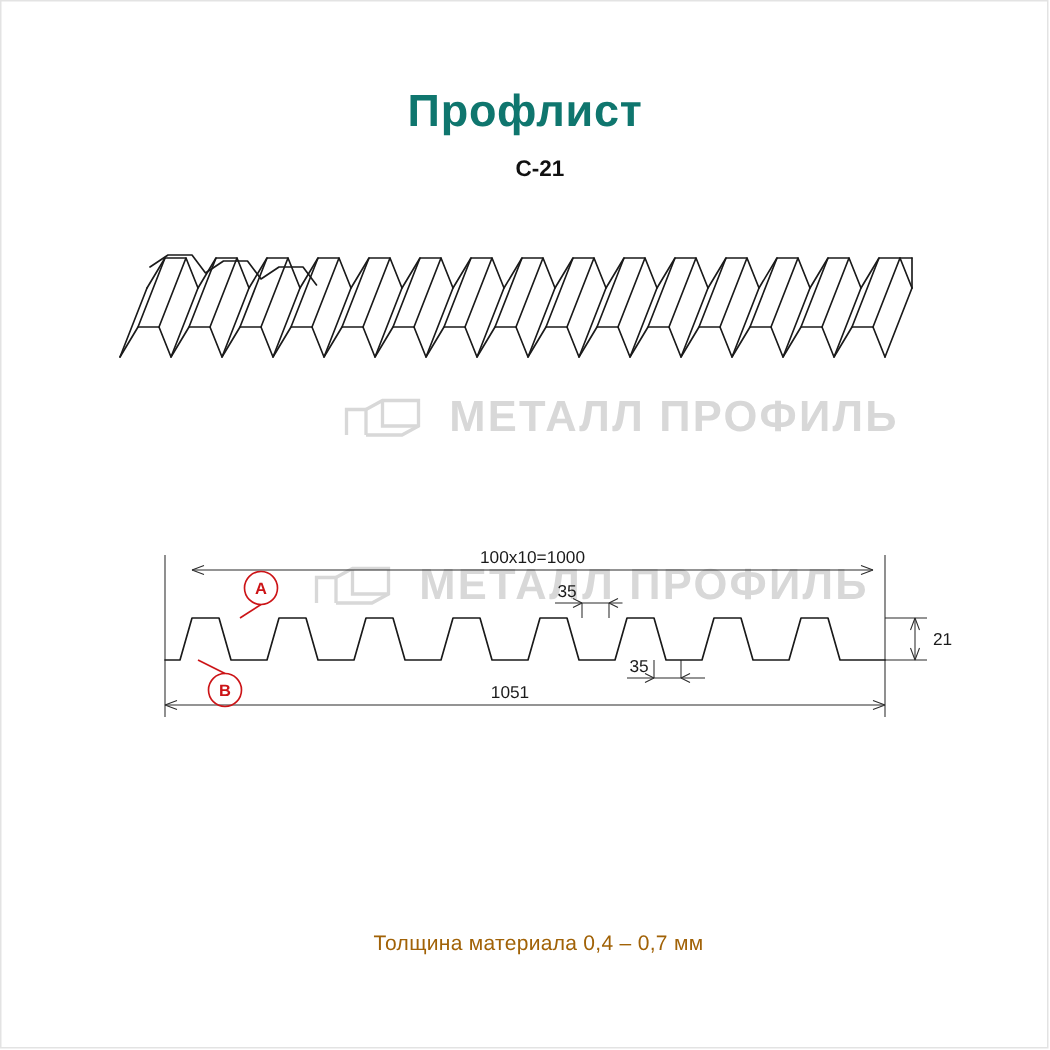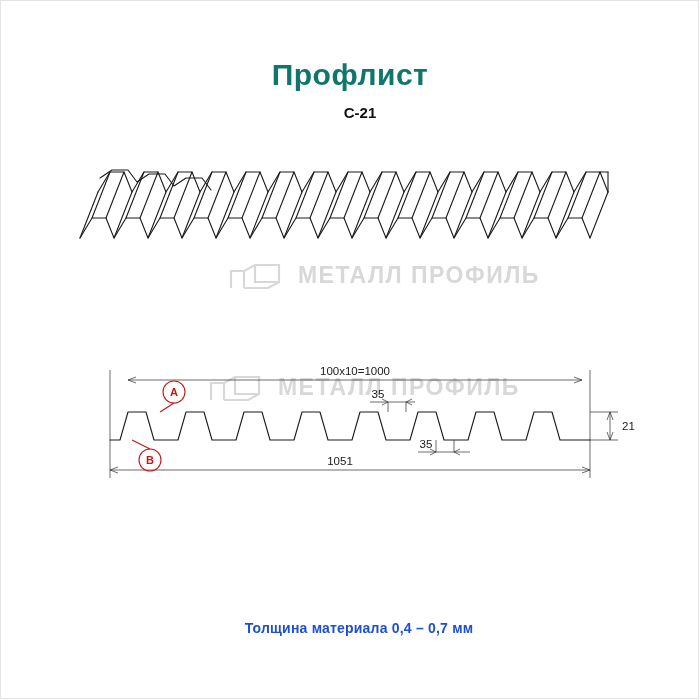--- a/index.html
+++ b/index.html
@@ -44,21 +44,21 @@
     font-size: 15px;
     font-weight: bold;
     color: #111;
     margin-left: 20px;
   }
 
   
   .wm {
     position: absolute;
     color: #d8d8d8;
-    font-size: 23px;
+    font-size: 29px;
     font-weight: bold;
     letter-spacing: 1.5px;
     white-space: nowrap;
     user-select: none;
   }
   .wm .wm-ico {
     display: inline-block;
     vertical-align: middle;
     margin-right: 8px;
   }
@@ -81,22 +81,22 @@
     height: 150px;
   }
 
   
   .footer-note {
     position: absolute;
     left: 18px; right: 0;
     top: 620px;
     text-align: center;
     font-size: 14px;
-    font-weight: bold;
-    color: #1d4ed8;
+    font-weight: normal;
+    color: #a16207;
     letter-spacing: 0.2px;
   }
 
   svg { display: block; overflow: visible; }
   .ln { fill: none; stroke: #1a1a1a; stroke-width: 1.1; stroke-linejoin: round; stroke-linecap: round; }
   .dim { fill: none; stroke: #2b2b2b; stroke-width: 0.7; }
   .callout { fill: none; stroke: #cc1417; stroke-width: 1.1; }
   .callout-txt { fill: #cc1417; font-family: "Liberation Sans", sans-serif; font-size: 11px; font-weight: bold; }
   .dimtxt { fill: #1a1a1a; font-family: "Liberation Sans", sans-serif; font-size: 11.5px; }
 </style>

